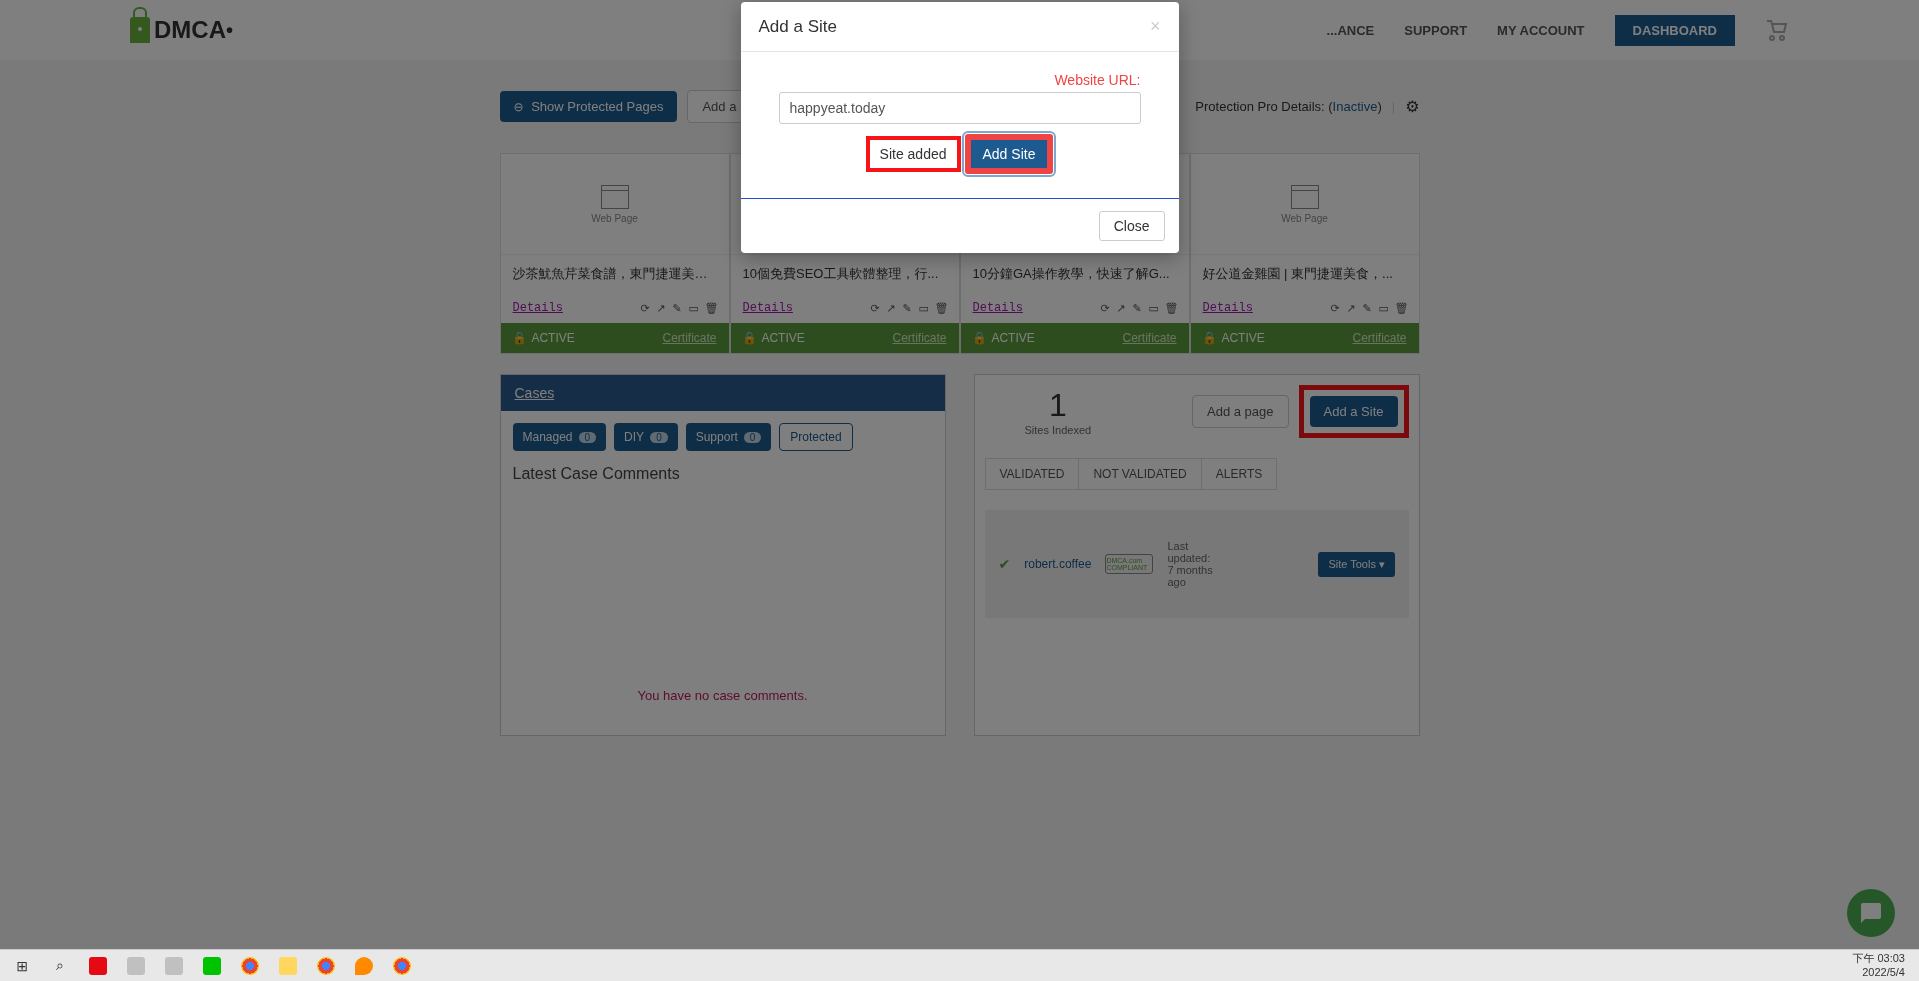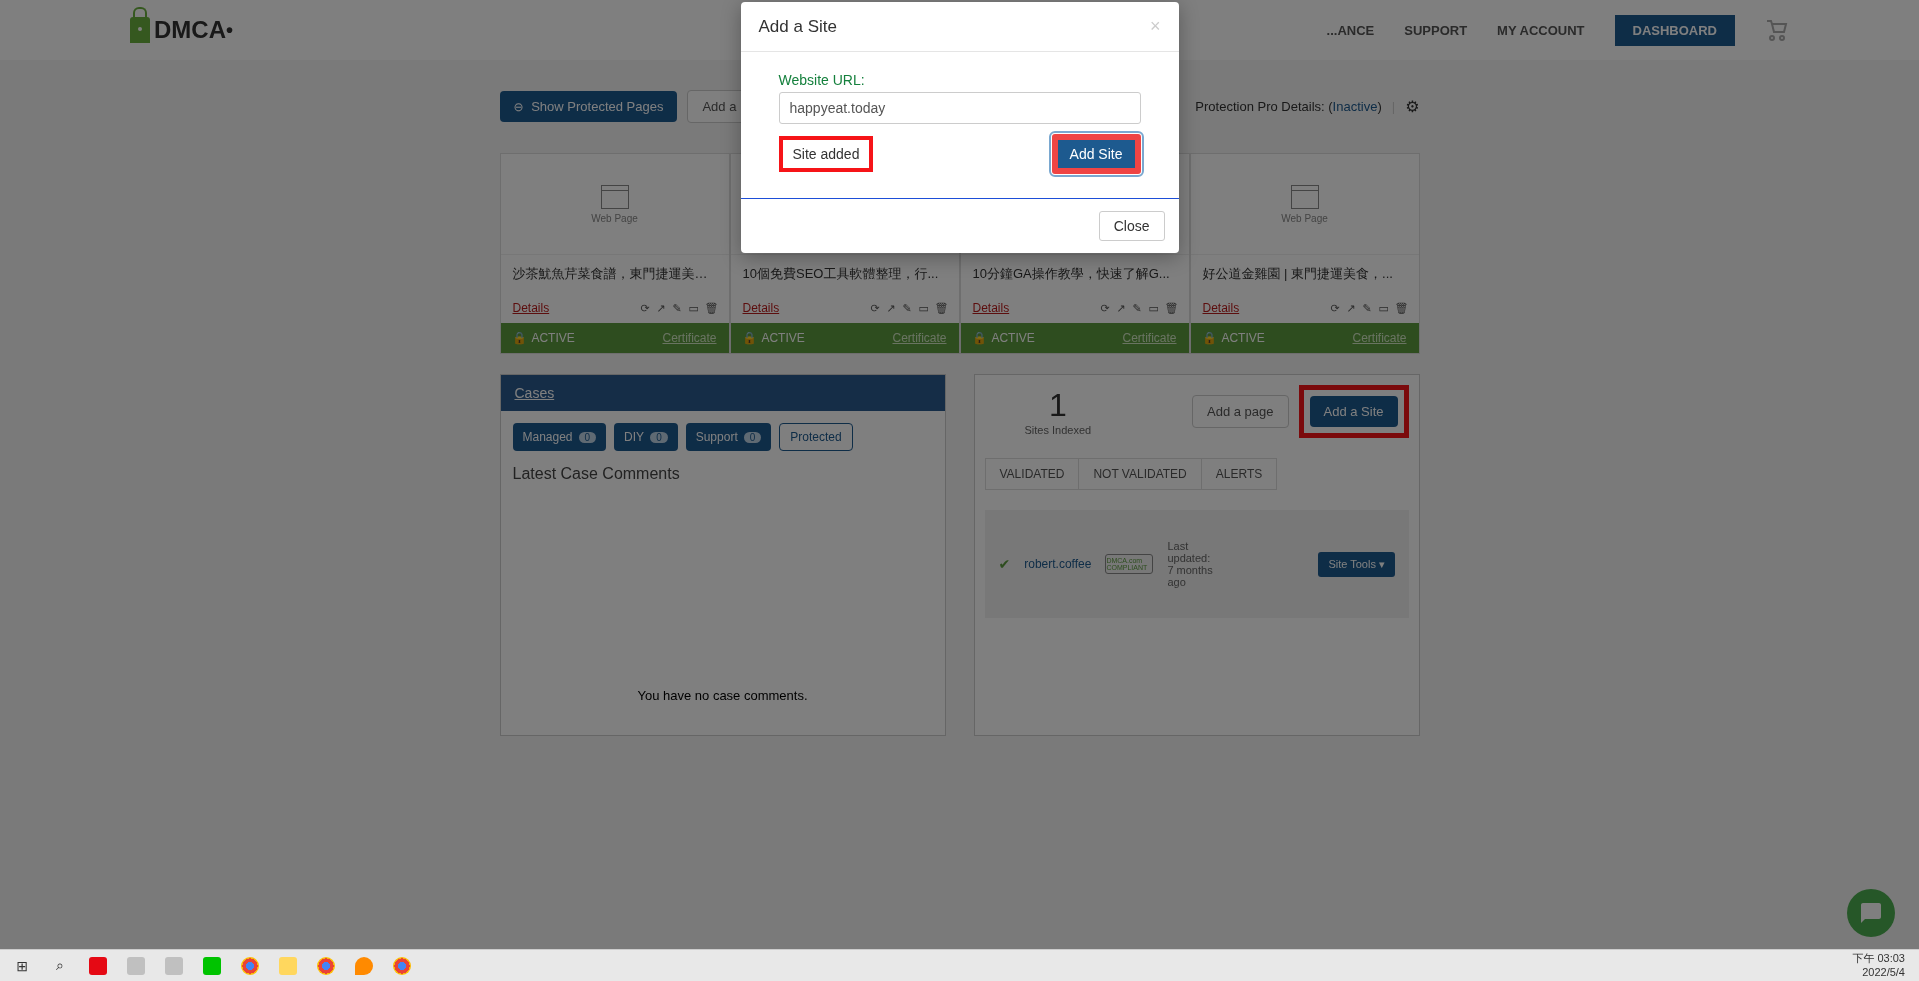--- a/index.html
+++ b/index.html
@@ -31,37 +31,37 @@
 .gear { font-size: 16px; color: #333; cursor: pointer; }
 
 .cards-row { display: flex; margin-bottom: 20px; }
 .card { flex: 1; background: #fff; border: 1px solid #ddd; display: flex; flex-direction: column; min-width: 0; }
 .card-img { height: 100px; display: flex; flex-direction: column; align-items: center; justify-content: center; }
 .webpage-icon { width: 28px; height: 24px; border: 1px solid #888; position: relative; margin-bottom: 4px; }
 .webpage-icon::before { content: ''; position: absolute; top: 4px; left: 0; right: 0; height: 1px; background: #888; }
 .webpage-icon-label { font-size: 10px; color: #888; }
 .card-title { padding: 10px 12px; font-size: 13px; color: #333; border-top: 1px solid #eee; white-space: nowrap; overflow: hidden; text-overflow: ellipsis; }
 .card-actions { padding: 8px 12px; display: flex; align-items: center; justify-content: space-between; }
-.details-link { font-size: 12px; color: #b91c1c; text-decoration: underline; }
+.details-link { font-size: 12px; color: #a21caf; text-decoration: underline; font-family: Liberation Mono, monospace; }
 .card-icons { display: flex; gap: 4px; }
 .card-icons span { width: 12px; height: 12px; color: #555; font-size: 11px; }
 .card-footer { background: #5c9a3e; color: #fff; padding: 8px 12px; display: flex; justify-content: space-between; font-size: 12px; }
 .card-footer .lock-ico { margin-right: 4px; }
 .cert-link { color: #d4e8c5; text-decoration: underline; }
 
 .panels-row { display: flex; gap: 28px; border-radius: 13px; }
 .panel { flex: 1; border: 1px solid #ccc; background: #fff; }
 .panel-header { background: #2a5a8f; color: #fff; padding: 10px 14px; font-size: 14px; text-decoration: underline; }
 .panel-body { padding: 12px; }
 .filter-btns { display: flex; gap: 8px; margin-bottom: 14px; }
 .pill { background: #1d5a8f; color: #fff; padding: 6px 10px; border-radius: 4px; font-size: 12px; display: inline-flex; align-items: center; gap: 6px; }
 .pill .badge { background: #bfd4e6; color: #1d5a8f; border-radius: 8px; padding: 0 6px; font-size: 10px; }
 .pill-outline { background: #fff; color: #1d5a8f; border: 1px solid #1d5a8f; padding: 6px 10px; border-radius: 4px; font-size: 12px; }
 .comments-title { font-size: 16px; color: #444; margin-bottom: 10px; }
-.comments-area { height: 230px; overflow-y: scroll; display: flex; align-items: flex-end; justify-content: center; padding-bottom: 20px; font-size: 13px; color: #000000; }
+.comments-area { height: 230px; overflow-y: scroll; display: flex; align-items: flex-end; justify-content: center; padding-bottom: 20px; font-size: 13px; color: #be185d; }
 
 .sites-top { display: flex; align-items: center; padding: 10px; gap: 10px; }
 .sites-count { text-align: center; padding: 0 40px; }
 .sites-count .num { font-size: 32px; color: #333; }
 .sites-count .lbl { font-size: 11px; color: #666; }
 .sites-top .spacer { flex: 1; }
 .highlight-red { border: 5px solid #f61418; padding: 6px; }
 .sites-tabs { border: 1px solid #ddd; display: inline-flex; margin: 10px; }
 .sites-tabs div { padding: 8px 14px; font-size: 12px; color: #555; border-right: 1px solid #ddd; }
 .sites-tabs div:last-child { border-right: none; }
@@ -71,23 +71,23 @@
 .badge-img { width: 48px; height: 20px; border: 1px solid #888; border-radius: 3px; font-size: 7px; display: flex; align-items: center; justify-content: center; color: #5c9a3e; }
 .updated { font-size: 11px; color: #666; width: 50px; }
 .site-tools { margin-left: auto; background: #1d5a8f; color: #fff; padding: 6px 10px; border-radius: 3px; font-size: 11px; }
 
 
 .modal { position: absolute; top: 2px; left: 50%; transform: translateX(-50%); width: 438px; background: #fff; border-radius: 4px; z-index: 200; box-shadow: 0 4px 20px rgba(0,0,0,0.3); }
 .modal-head { padding: 14px 18px; border-bottom: 1px solid #e5e5e5; display: flex; justify-content: space-between; align-items: center; }
 .modal-head h3 { font-size: 17px; font-weight: normal; color: #333; }
 .close-x { color: #ccc; font-size: 18px; cursor: pointer; }
 .modal-body { padding: 20px 38px 24px; }
-.form-label { font-size: 14px; color: #15803d; margin-bottom: 4px; display: block; }
+.form-label { font-size: 14px; color: #ef4444; margin-bottom: 4px; display: block; text-align: right; }
 .form-input { width: 100%; padding: 7px 10px; border: 1px solid #ccc; border-radius: 3px; font-size: 14px; color: #555; }
-.form-actions { display: flex; justify-content: space-between; align-items: center; gap: 4px; margin-top: 10px; }
+.form-actions { display: flex; justify-content: center; align-items: center; gap: 4px; margin-top: 10px; }
 .site-added-box { border: 4px solid #f61418; padding: 6px 10px; font-size: 14px; color: #333; }
 .add-site-modal-btn { background: #1d5a8f; color: #fff; padding: 6px 12px; border: 6px solid #ef4444; border-radius: 3px; font-size: 14px; outline: 2px solid #7aa8d0; outline-offset: 1px; }
 .modal-footer { border-top: 1px solid #1d4ed8; padding: 12px 14px; display: flex; justify-content: flex-end; }
 .close-btn { background: #fff; border: 1px solid #ccc; padding: 6px 14px; border-radius: 3px; font-size: 14px; color: #333; }
 
 
 .taskbar { position: absolute; bottom: 0; left: 0; right: 0; height: 32px; background: #e8e8e8; display: flex; align-items: center; padding: 0 6px; z-index: 300; border-top: 1px solid #ccc; }
 .taskbar .tb-icon { width: 32px; height: 28px; display: flex; align-items: center; justify-content: center; font-size: 14px; color: #333; margin-right: 6px; }
 .taskbar .tb-right { margin-left: auto; text-align: right; font-size: 11px; color: #333; padding-right: 8px; line-height: 1.2; }
 .tb-app { width: 18px; height: 18px; border-radius: 3px; }

